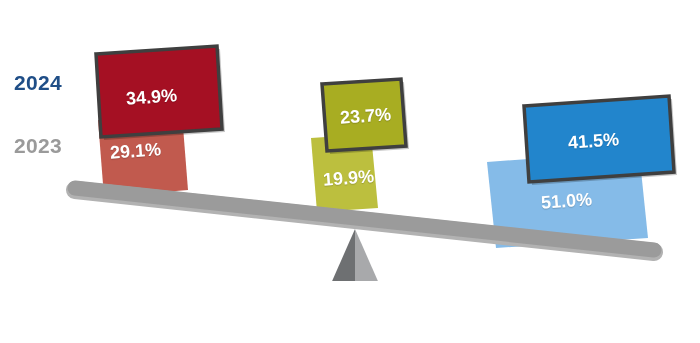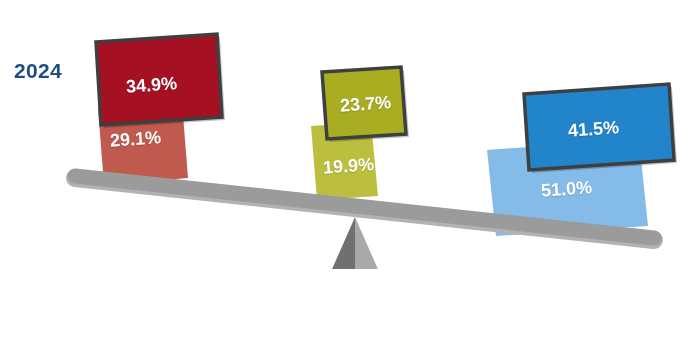--- a/index.html
+++ b/index.html
@@ -9,20 +9,21 @@
   }
   body {
     font-family: "Liberation Sans", sans-serif;
   }
   #figure {
     position: relative;
     width: 700px;
     height: 269px;
     background: #ffffff;
     overflow: hidden;
+    margin-top: 12px;
   }
   #seesaw-svg {
     position: absolute;
     left: 0;
     top: 0;
     width: 700px;
     height: 343px;
     display: block;
   }
   
@@ -90,20 +91,21 @@
 
     <g>
       <polygon points="355,217 355,292 322,292" fill="#6E7072"></polygon>
       <polygon points="355,217 388,292 355,292" fill="#A8A9AB"></polygon>
       <rect x="320" y="288" width="71" height="11" fill="#6E7072"></rect>
     </g>
 
   </svg>
 
   <div class="year-label" id="year-2024">2024</div>
+  <div class="year-label" id="year-2023">2023</div>
 
   <div class="value-label" id="val-red-2024">34.9%</div>
   <div class="value-label" id="val-red-2023">29.1%</div>
 
   <div class="value-label" id="val-olive-2024">23.7%</div>
   <div class="value-label" id="val-olive-2023">19.9%</div>
 
   <div class="value-label" id="val-blue-2024">41.5%</div>
   <div class="value-label" id="val-blue-2023">51.0%</div>
 

